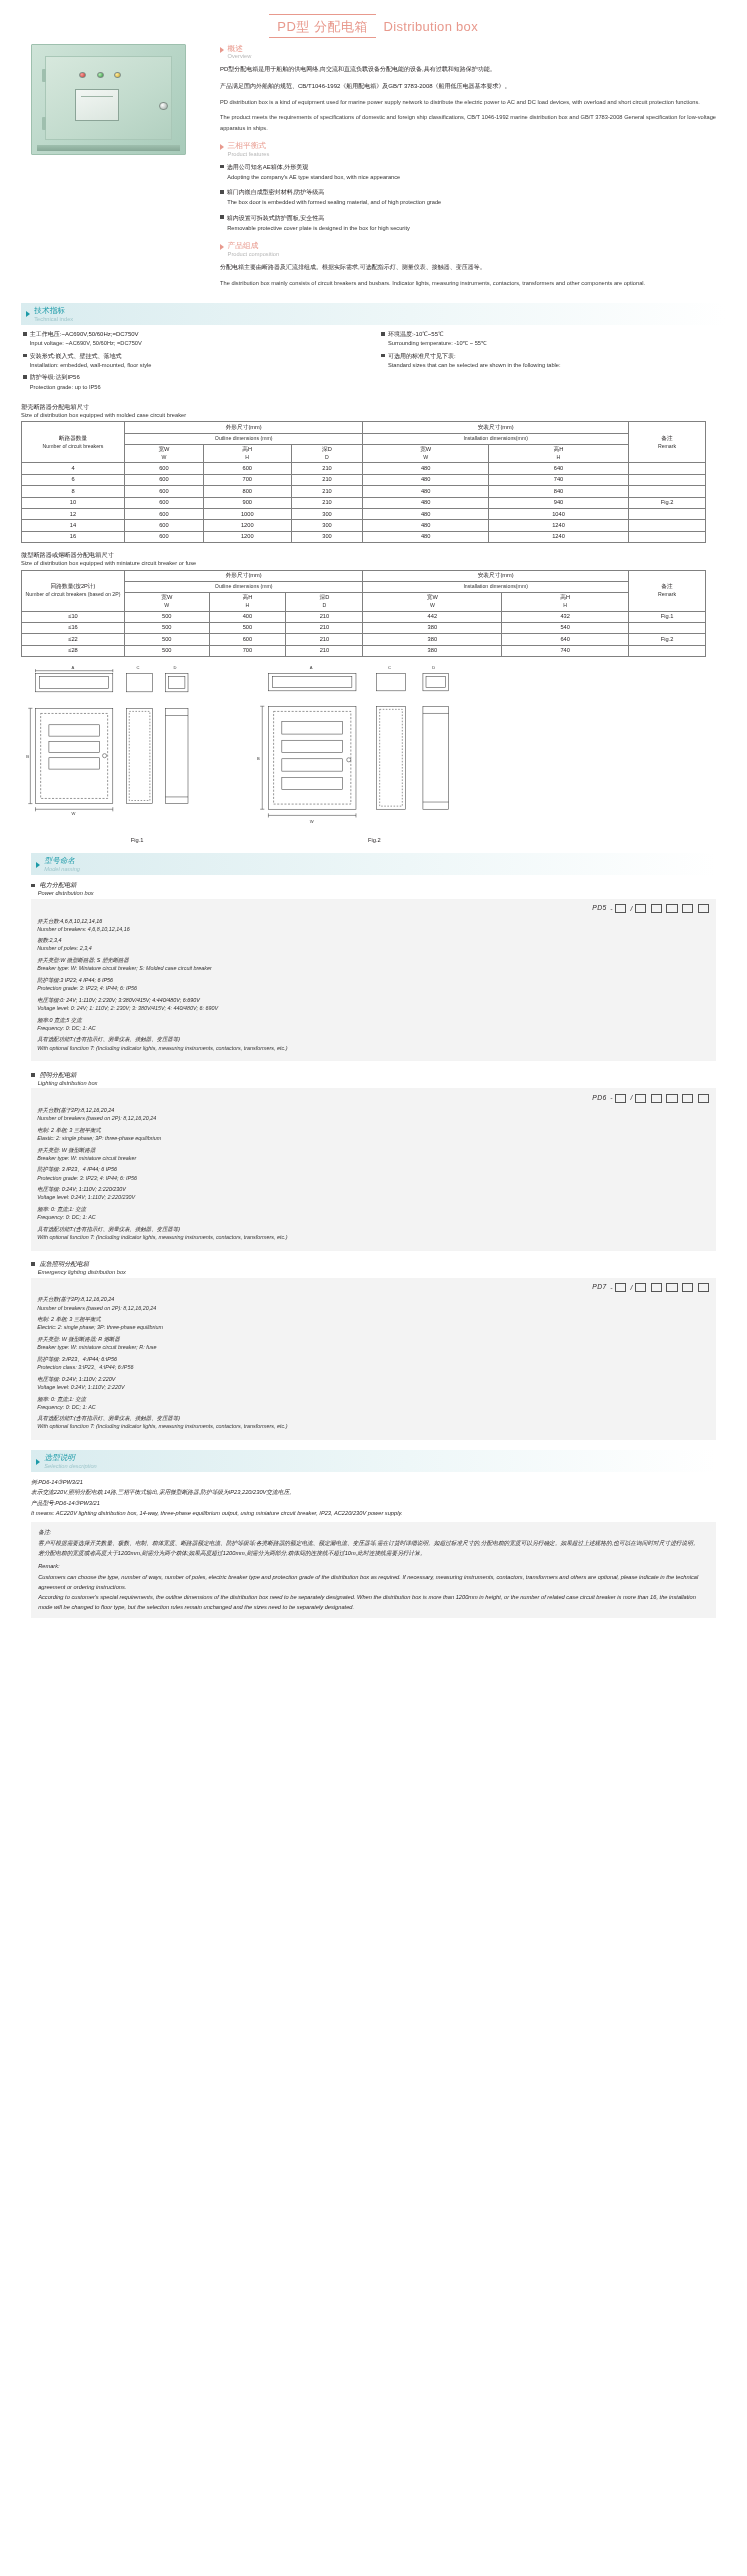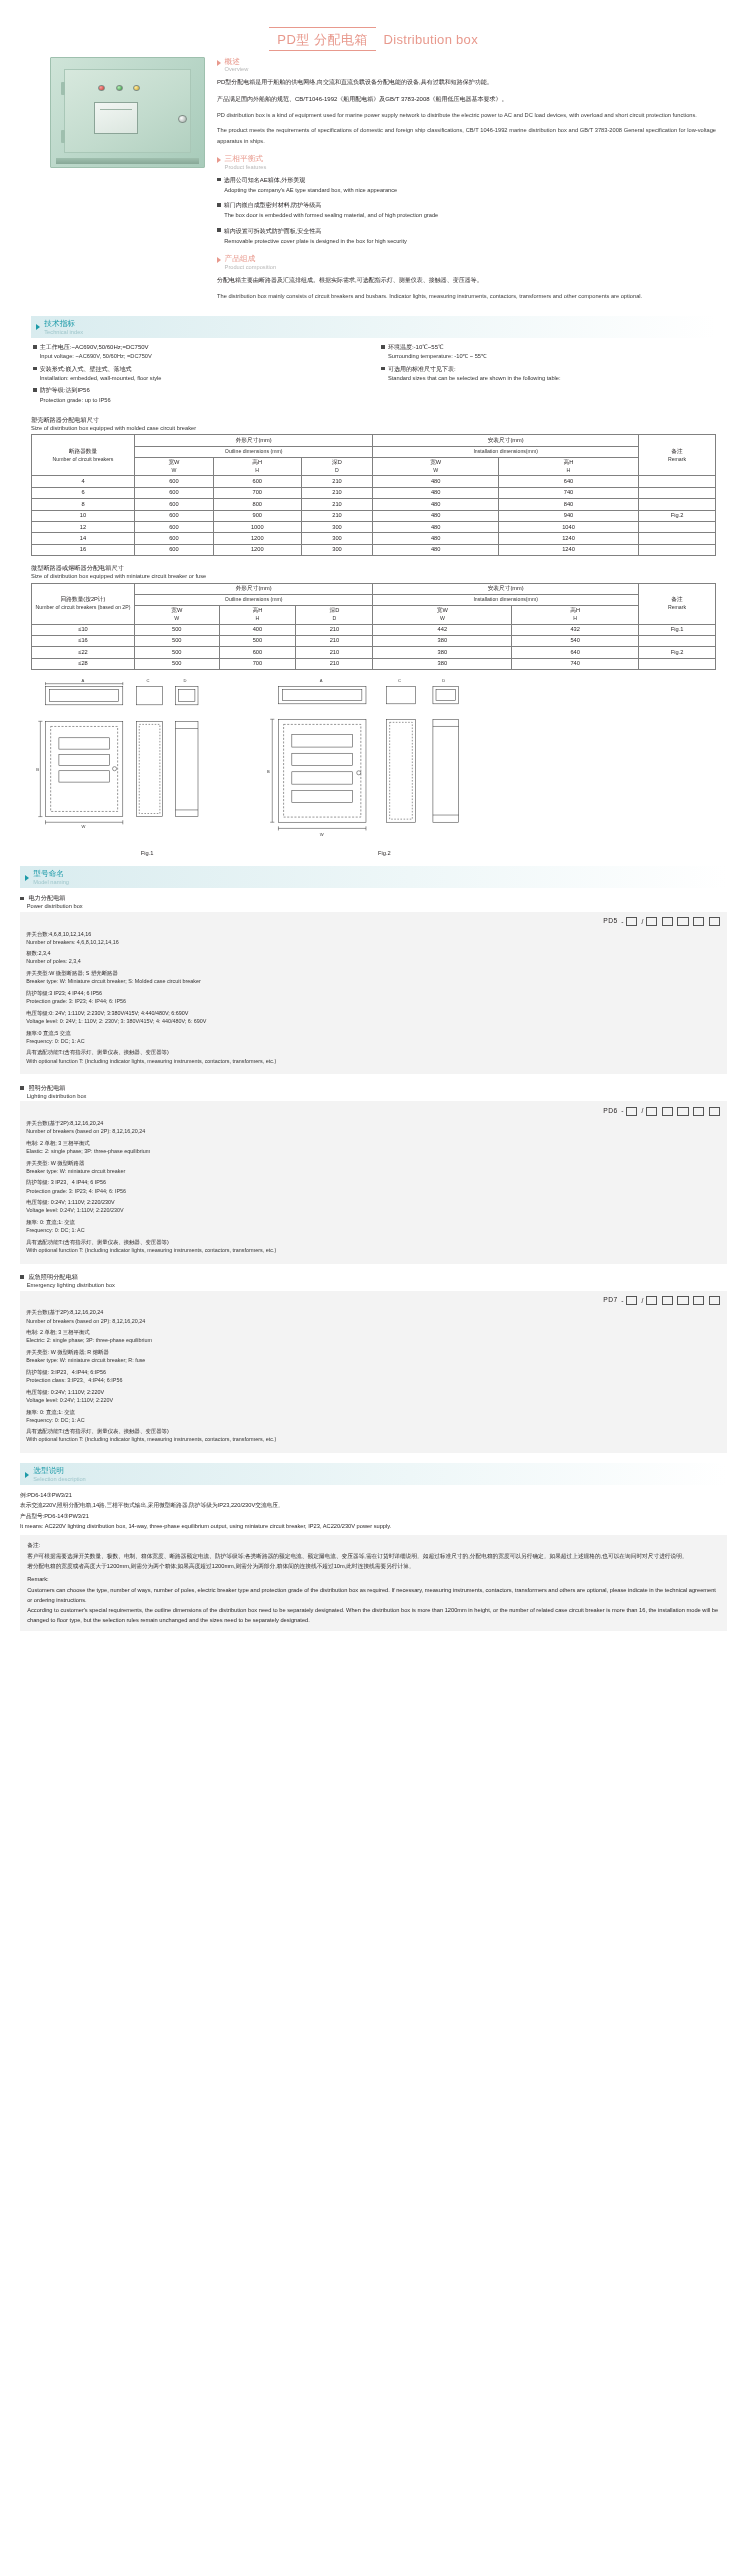--- a/index.html
+++ b/index.html
@@ -19,21 +19,20 @@
   }
   .title-cn {
     display: inline-block;
     font-size: 13px;
     color: #e8998d;
     letter-spacing: 0.5px;
     font-weight: normal;
     border-bottom: 1px solid #e8998d;
     border-top: 1px solid #e8998d;
     padding: 2.6px 8.2px 1.5px 8.2px;
-    margin-top: 13px;
   }
   .title-en {
     display: inline-block;
     font-size: 13px;
     color: #e8998d;
     padding-left: 5.2px;
     letter-spacing: 0.3px;
   }
 
   
@@ -58,21 +57,21 @@
   .bar-head {
     display: flex; align-items: center; gap: 4.1px;
     background: linear-gradient(to right, #d9ecef 0%, #eef7f8 55%, #ffffff 100%);
     padding: 3.1px 5.2px; margin: 9.3px 0 5.2px 0;
   }
   .bar-head .sec-arrow { border-left-color: #1c9aa8; margin-top: 1.5px;}
   .bar-head .cn { font-size: 7.7px; color: #1c9aa8; }
   .bar-head .en { font-size: 5.7px; color: #9fc6cb; }
 
   
-  .top-block { display: flex; gap: 2px; padding: 2.1px 31px 0 31px; margin-left: 19px; }
+  .top-block { display: flex; gap: 24px; padding: 2.1px 31px 0 31px; }
   .img-col { width: 165px; flex: 0 0 165px; }
   .txt-col { flex: 1 1 auto; padding-top: 1px; }
 
   .pd-photo {
     width: 155px; height: 111px;
     background: linear-gradient(135deg,#cfe4d8 0%, #bcd8ca 45%, #a8cbba 100%);
     border: 0.5px solid #9ec0ae;
     position: relative;
     border-radius: 1px;
   }
@@ -136,22 +135,22 @@
   .mrow { margin-bottom: 3.6px; }
   .mrow .cn { color: #231f20; }
   .mrow .en { color: #333; display: block; }
   .codebar { text-align: right; font-size: 6.7px; letter-spacing: 0.5px; margin-bottom: 3.1px; }
   .codebar .box { display:inline-block; width: 11.3px; height: 9.3px; border: 0.5px solid #555; margin: 0 1px; vertical-align: middle;}
   .codebar .sl { margin: 0 1px; }
 
   
   .sel-block { font-size: 5.7px; line-height: 1.8; }
   .sel-gray { background: #f3f3f3; padding: 5.2px 7.2px; margin-top: 4.1px; }
-  .pad { padding: 0 31px; }
-  .pad2 { padding: 0 20px; }
+  .pad { padding: 0 21px; }
+  .pad2 { padding: 0 31px; font-style: italic; }
 </style>
 </head>
 <body>
 
 <div class="page">
 
   <div class="title-wrap">
     <span class="title-cn">PD型  分配电箱</span>
     <span class="title-en">Distribution box</span>
   </div>

